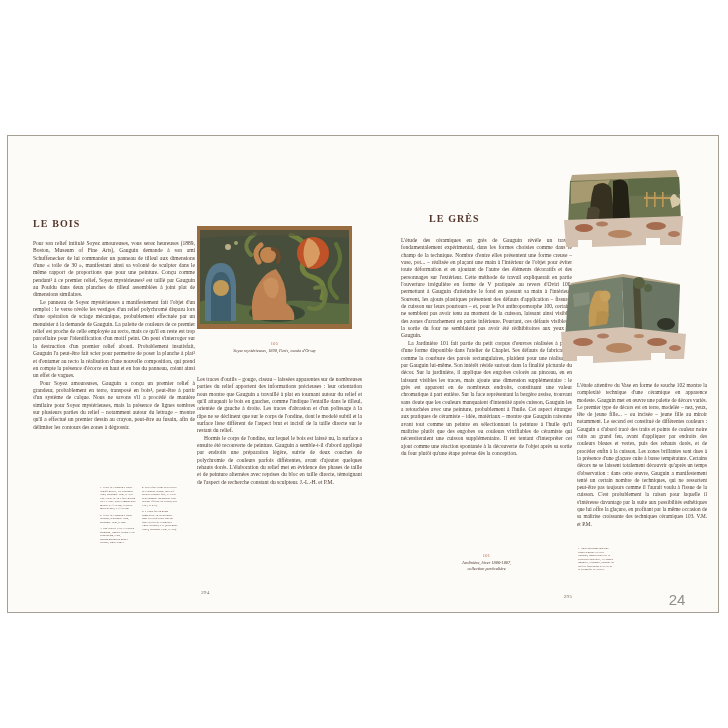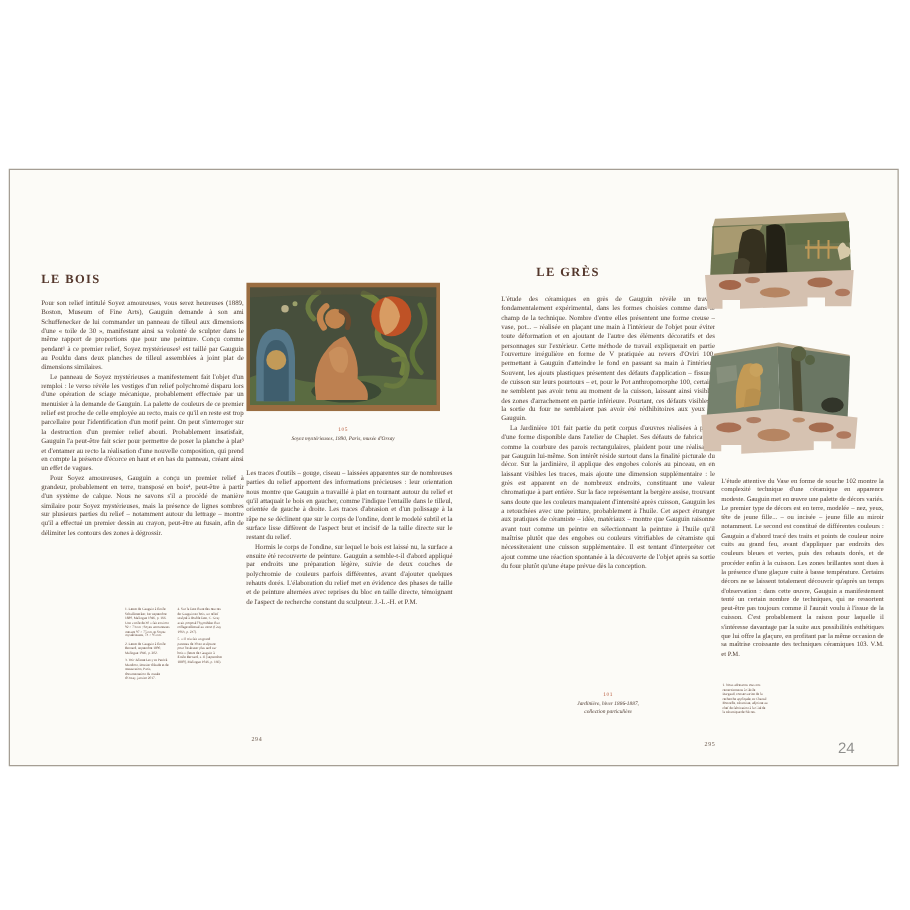--- a/index.html
+++ b/index.html
@@ -40,21 +40,21 @@
   }
   .fig-num{
     display:block;font-style:normal;font-size:4.3px;
     color:var(--accent_red,#b85a3c);margin-bottom:1.5px;letter-spacing:.4px;
   }
   .page-num{
     font-size:4.8px;color:var(--pagenum_brown,#6e5c50);text-align:center;
     letter-spacing:.5px;
   }
   .viewer-num{
-    font-size:12px;color:var(--viewer_gray,#8f8f8d);
+    font-size:15px;color:var(--viewer_gray,#8f8f8d);
     font-family:"Liberation Sans", sans-serif;text-align:center;
   }
   figure{margin:0;padding:0;}
   svg{display:block;}
 </style>
 </head>
 <body>
 
 <div class="spread">
 

